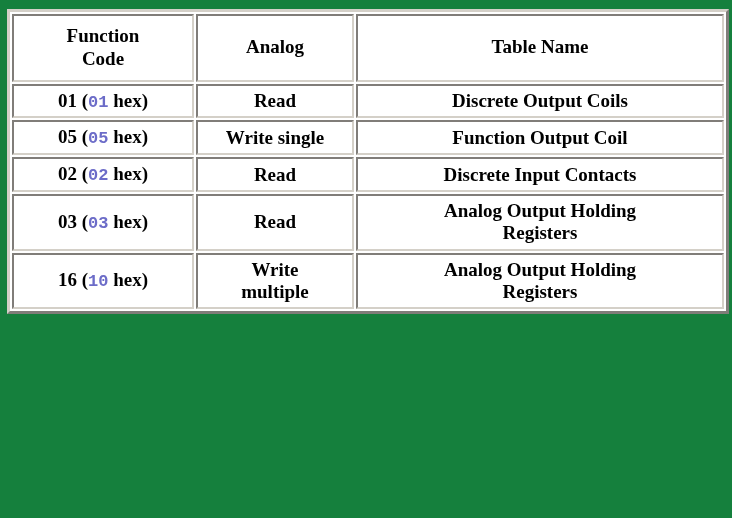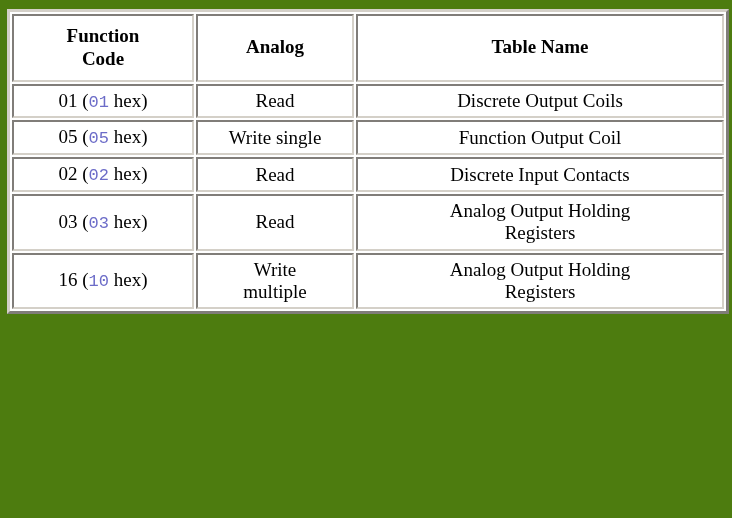--- a/index.html
+++ b/index.html
@@ -13,21 +13,21 @@
     height: 518px;
     overflow: hidden;
     font-family: "Liberation Serif", "DejaVu Serif", serif;
     -webkit-font-smoothing: antialiased;
   }
 
   #page {
     position: relative;
     width: 732px;
     height: 518px;
-    background: #4d7c0f;
+    background: #15803d;
     box-sizing: border-box;
   }
 
   
   table.fc-table {
     position: absolute;
     left: 7px;
     top: 9px;
     width: 714px;
     border-collapse: separate;
@@ -44,21 +44,21 @@
     border-width: 2px;
     border-style: inset;
     border-color: #d4d0c8;
     background: #ffffff;
     padding: 4px 6px;
     text-align: center;
     vertical-align: middle;
     color: #000000;
     font-size: 19px;
     line-height: 1.17;
-    font-weight: normal;
+    font-weight: bold;
     font-family: "Liberation Serif", "DejaVu Serif", serif;
   }
 
   table.fc-table th {
     font-weight: bold;
     font-size: 19px;
     line-height: 1.2;
     padding-top: 9px;
     padding-bottom: 9px;
   }

